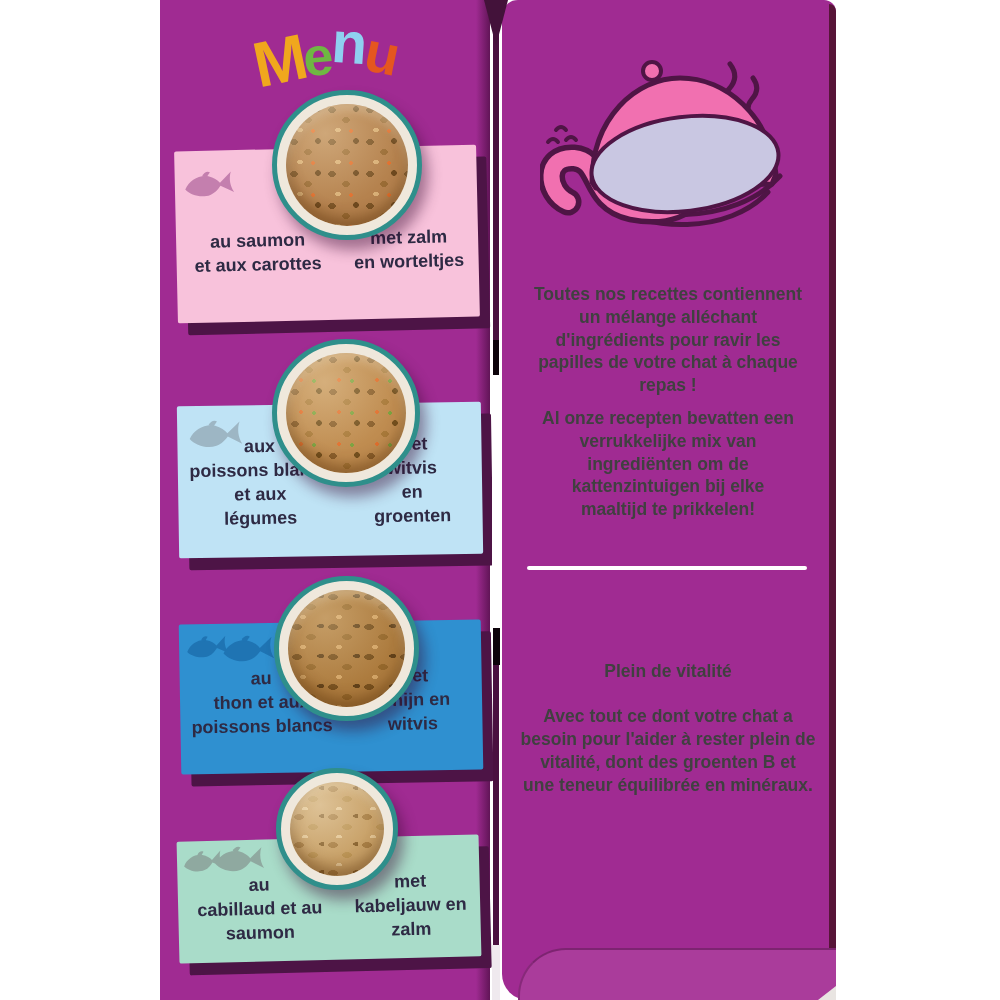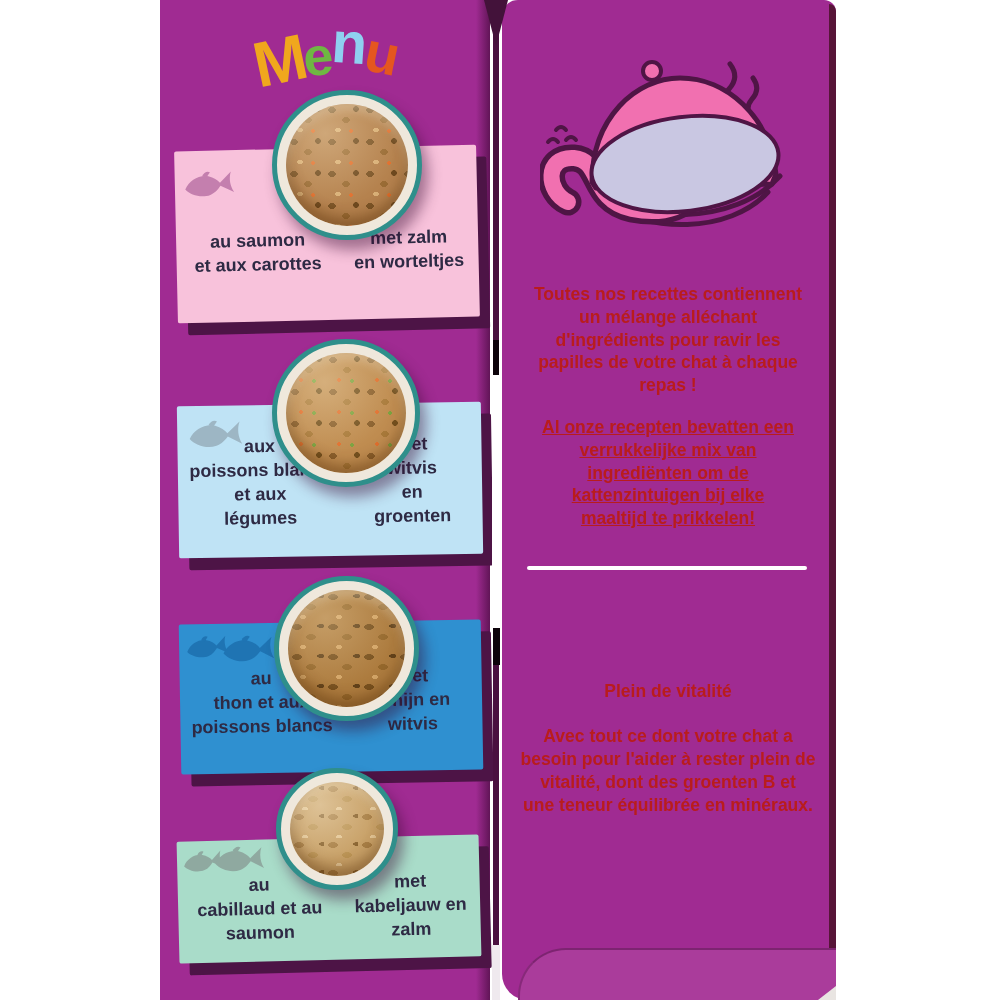--- a/index.html
+++ b/index.html
@@ -101,29 +101,29 @@
   .food-4 { background-image:
       radial-gradient(circle at 32% 24%, rgba(255,244,220,.40), transparent 60%),
       radial-gradient(5px 3px at 9px 7px,  #a87f46 92%, transparent),
       radial-gradient(5px 3px at 23px 17px, #bb9455 92%, transparent),
       radial-gradient(4px 2px at 33px 6px,  #8a6430 92%, transparent),
       radial-gradient(3px 2px at 15px 27px, #e3c696 92%, transparent);
       background-size:100% 100%, 34px 28px, 34px 28px, 34px 28px, 34px 28px; }
 
   
   .cloche { position:absolute; left:540px; top:52px; width:268px; height:188px; z-index:2; }
-  .rp-text { position:absolute; left:508px; width:320px; z-index:2; text-align:center; color:#b91c1c;
+  .rp-text { position:absolute; left:508px; width:320px; z-index:2; text-align:center; color:#404040;
      font-weight:bold; font-size:17.5px; line-height:1.3; white-space:pre-line; }
   .fr-intro { top:283px; }
-  .nl-intro { top:416px;text-decoration:underline; }
+  .nl-intro { top:407px; }
   .divider { position:absolute; left:527px; top:566px; width:280px; height:4px; background:#ffffff;
      border-radius:2px; z-index:2; }
   .vit-fr { top:637px; }
   .vit-nl { top:763px; }
-  .rp-text h3 { font-size:17.5px; line-height:1.3; font-weight:bold;margin-top:20px; }
+  .rp-text h3 { font-size:17.5px; line-height:1.3; font-weight:bold; }
 </style>
 </head>
 <body>
 
 <div class="stage">
 
   <div class="left-panel"></div>
   <div class="right-panel"></div>
   <div class="flap"></div>
   <div class="corner-white"></div>

